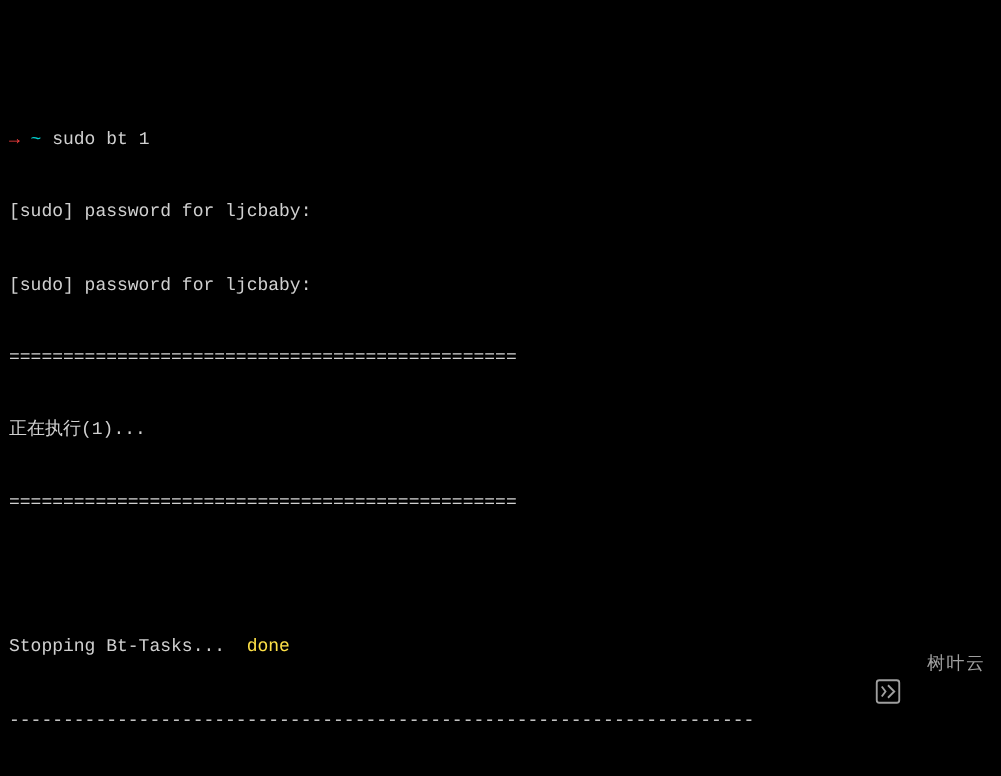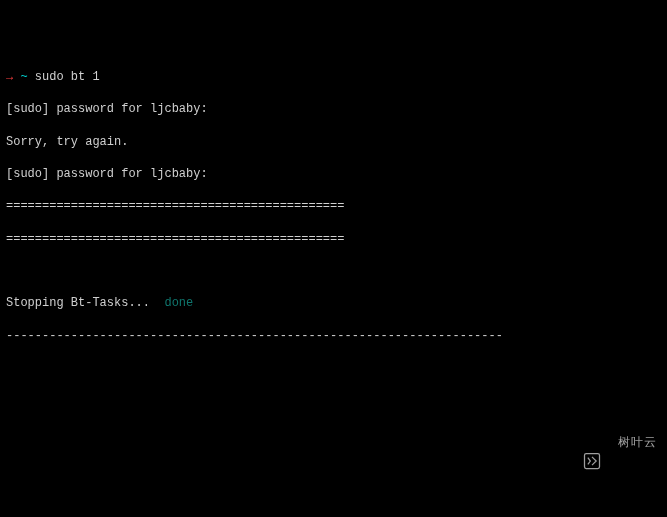--- a/index.html
+++ b/index.html
@@ -11,48 +11,48 @@
       line-height: 1.35;
       width: 667px;
       height: 517px;
       overflow: hidden;
       padding: 4px 6px;
       position: relative;
       white-space: pre;
     }
     .red-arrow { color: #ff4040; font-weight: bold; }
     .cyan { color: #00d0d0; }
-    .green { color: #0f766e; }
+    .green { color: #fde047; }
     .failed { color: #ff3030; }
     .watermark {
       position: absolute;
       right: 10px;
       bottom: 26px;
       color: #bbb;
       font-family: sans-serif;
       font-size: 12px;
       letter-spacing: 1px;
       display: flex;
       align-items: flex-start;
       gap: 16px;
       opacity: 0.85;
     }
     .watermark svg { width: 20px; height: 20px; }
-    .line { display: block; }
+    .line { display: block; margin-top: 16px; }
   </style>
 </head>
 <body>
 
 
 
 <div><span class="line"><span class="red-arrow">→</span><span class="cyan"> ~ </span><span>sudo bt 1</span></span>
 <span class="line">[sudo] password for ljcbaby:</span>
-<span class="line">Sorry, try again.</span>
 <span class="line">[sudo] password for ljcbaby:</span>
 <span class="line">===============================================</span>
+<span class="line">正在执行(1)...</span>
 <span class="line">===============================================</span>
 <span class="line"> </span>
 <span class="line"><span>Stopping Bt-Tasks...  </span><span class="green">done</span></span>
 <span class="line">---------------------------------------------------------------------</span>
 <span class="line"> </span>
 
 
 
 
 

